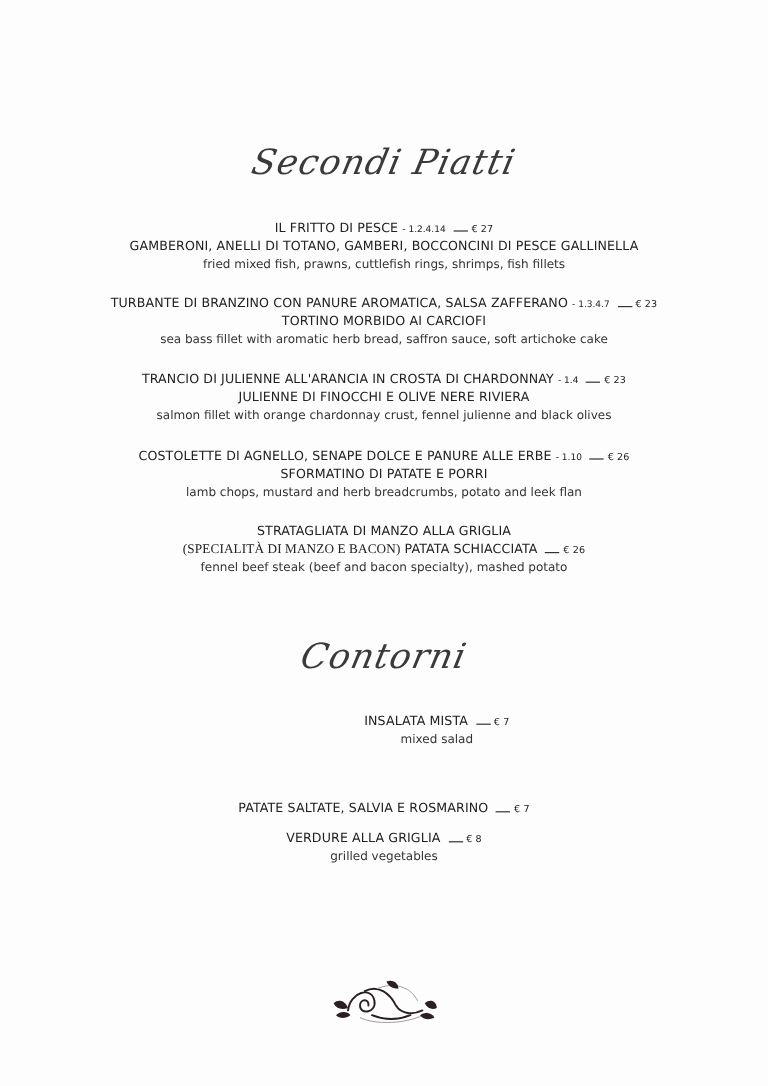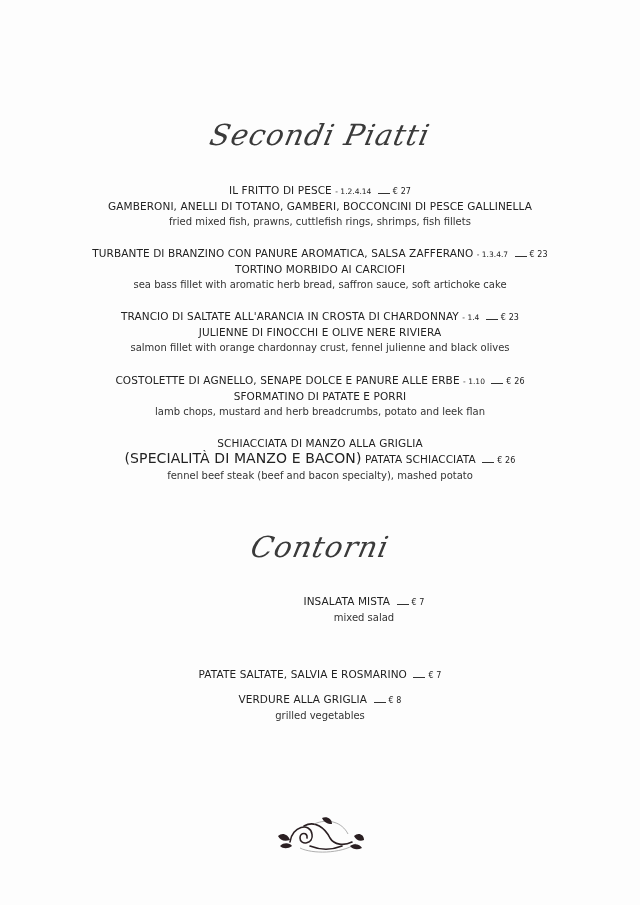--- a/index.html
+++ b/index.html
@@ -97,42 +97,42 @@
       <span>TURBANTE DI BRANZINO CON PANURE AROMATICA, SALSA ZAFFERANO</span>
       <span class="codes">- 1.3.4.7</span>
       <span class="blank"></span><span class="price">€ 23</span>
     </div>
     <div class="line-it">TORTINO MORBIDO AI CARCIOFI</div>
     <div class="line-en">sea bass fillet with aromatic herb bread, saffron sauce, soft artichoke cake</div>
   </div>
 
   <div class="dish" style="top:309px;">
     <div class="line-it">
-      <span>TRANCIO DI SALTATE ALL'ARANCIA IN CROSTA DI CHARDONNAY</span>
+      <span>TRANCIO DI JULIENNE ALL'ARANCIA IN CROSTA DI CHARDONNAY</span>
       <span class="codes">- 1.4</span>
       <span class="blank"></span><span class="price">€ 23</span>
     </div>
     <div class="line-it">JULIENNE DI FINOCCHI E OLIVE NERE RIVIERA</div>
     <div class="line-en">salmon fillet with orange chardonnay crust, fennel julienne and black olives</div>
   </div>
 
   <div class="dish" style="top:373px;">
     <div class="line-it">
       <span>COSTOLETTE DI AGNELLO, SENAPE DOLCE E PANURE ALLE ERBE</span>
       <span class="codes">- 1.10</span>
       <span class="blank"></span><span class="price">€ 26</span>
     </div>
     <div class="line-it">SFORMATINO DI PATATE E PORRI</div>
     <div class="line-en">lamb chops, mustard and herb breadcrumbs, potato and leek flan</div>
   </div>
 
   <div class="dish" style="top:436px;">
-    <div class="line-it">SCHIACCIATA DI MANZO ALLA GRIGLIA</div>
+    <div class="line-it">STRATAGLIATA DI MANZO ALLA GRIGLIA</div>
     <div class="line-it">
-      <span class="small" style="font-size:14px;">(SPECIALITÀ DI MANZO E BACON)</span>
+      <span class="small" style="font-size:11px;font-family:Liberation Serif, serif;">(SPECIALITÀ DI MANZO E BACON)</span>
       <span>PATATA SCHIACCIATA</span>
       <span class="blank"></span><span class="price">€ 26</span>
     </div>
     <div class="line-en">fennel beef steak (beef and bacon specialty), mashed potato</div>
   </div>
 
   <div class="section-title" style="top:530px;">Contorni</div>
 
   <div class="dish" style="top:594px;padding-left:44px;">
     <div class="line-it">

